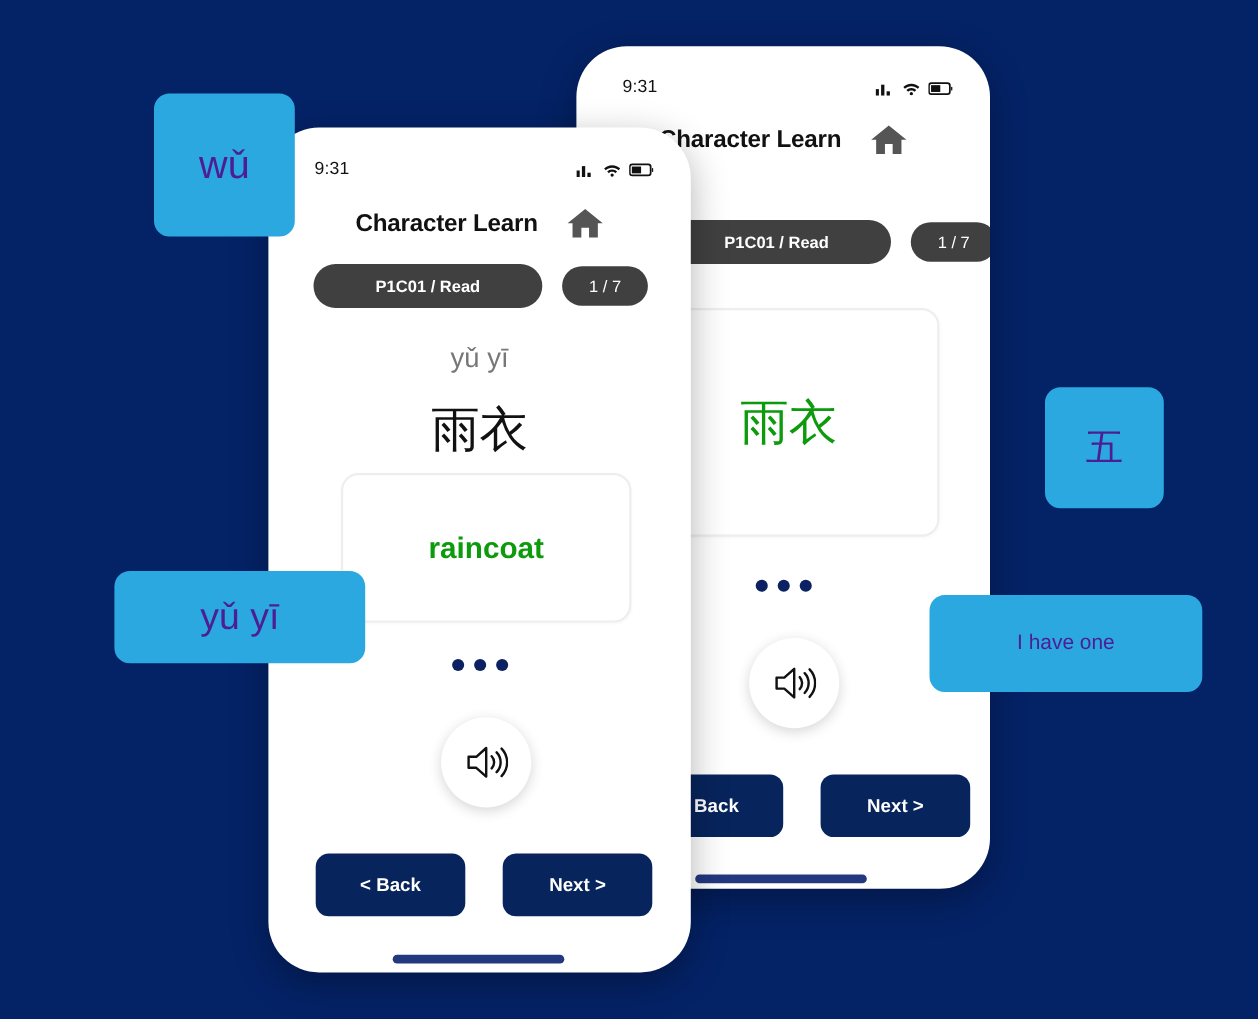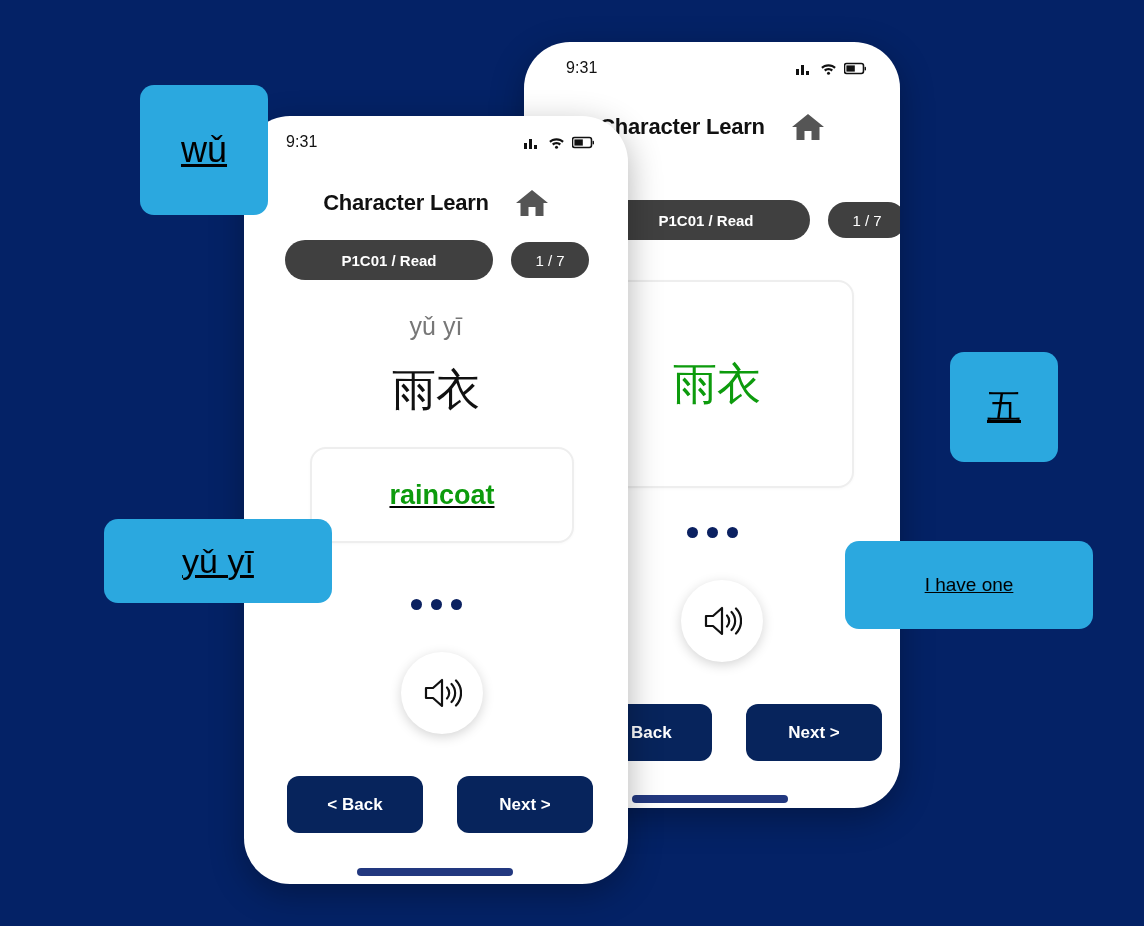--- a/index.html
+++ b/index.html
@@ -41,21 +41,21 @@
     width: 384px;
     height: 768px;
     z-index: 4;
   }
 
   
   .statusbar {
     position: absolute;
     left: 0;
     right: 0;
-    top: 4px;
+    top: 16px;
     height: 44px;
     display: flex;
     align-items: center;
     justify-content: space-between;
     padding: 0 34px 0 42px;
     box-sizing: border-box;
   }
   .status-time {
     font-size: 16px;
     color: #121212;
@@ -214,26 +214,25 @@
     position: absolute;
     height: 8px;
     border-radius: 4px;
     background: #22387F;
   }
 
   
   .chip {
     position: absolute;
     background: #2BA8DF;
-    color: #000000;
-    display: flex;
-    align-items: center;
-    justify-content: center;
-    box-sizing: border-box;
-    text-decoration: underline;
+    color: #4c1d95;
+    display: flex;
+    align-items: center;
+    justify-content: center;
+    box-sizing: border-box;
   }
   .chip-wu {
     left: 140px; top: 85px;
     width: 128px; height: 130px;
     border-radius: 14px;
     font-size: 36px;
     z-index: 6;
   }
   .chip-yuyi {
     left: 104px; top: 519px;
@@ -356,21 +355,21 @@
     </div>
 
     <div class="pill-row" style="top:124px; left:41px;">
       <div class="pill pill-lesson">P1C01 / Read</div>
       <div class="pill pill-count">1 / 7</div>
     </div>
 
     <div class="pinyin-top" style="top:196px;">yǔ yī</div>
     <div class="hanzi-top" style="top:245px;">雨衣</div>
 
-    <div class="answer-card" style="left:66px; top:331px; width:264px; height:96px;text-decoration:underline;">
+    <div class="answer-card" style="left:66px; top:314px; width:264px; height:136px;">
       <span class="answer-text answer-text-en">raincoat</span>
     </div>
 
     <div class="dots" style="top:483px;">
       <span class="dot"></span>
       <span class="dot"></span>
       <span class="dot"></span>
     </div>
 
     <div class="speaker-btn" style="left:157px; top:536px;">

